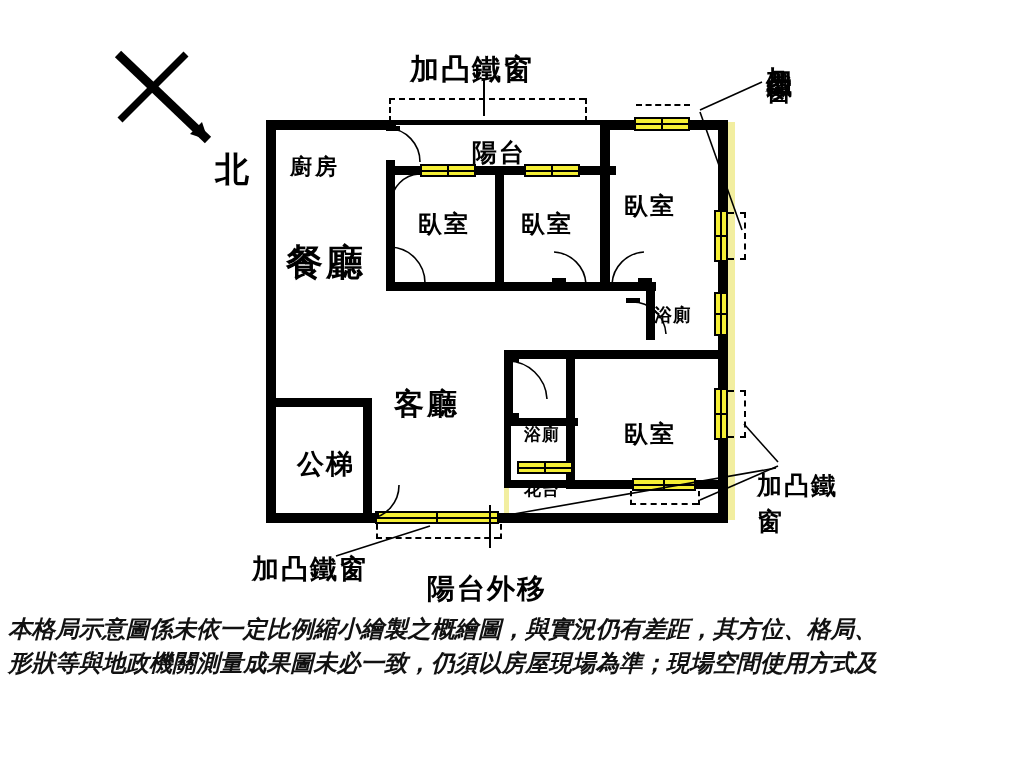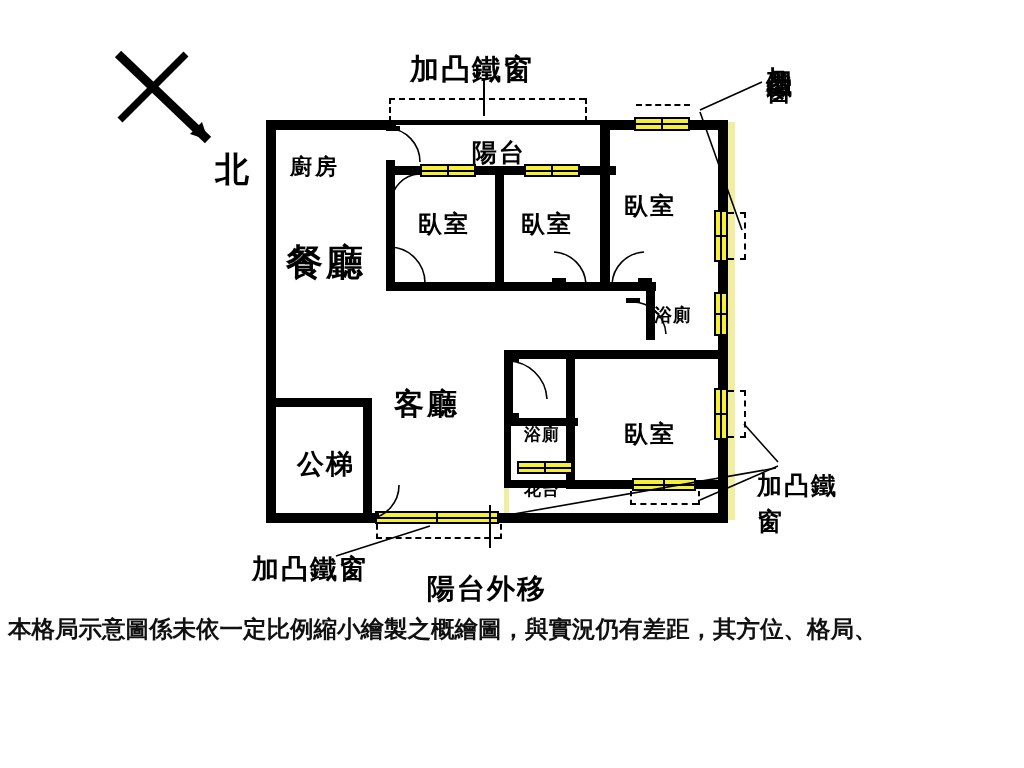--- a/index.html
+++ b/index.html
@@ -31,21 +31,21 @@
   #wm-text{position:absolute;left:60px;top:2px;font-size:74px;font-weight:700;color:#9c9c9c;
            font-family:"DejaVu Serif","Liberation Serif",serif;letter-spacing:2px;line-height:1;}
   #wm-logo{position:absolute;left:0px;top:0px;width:62px;height:62px;background:#9c9c9c;}
   #wm-fine{position:absolute;left:2px;top:72px;font-size:12.5px;color:#cfcfcf;letter-spacing:2.6px;white-space:nowrap;
            font-family:"DejaVu Sans","Liberation Sans",sans-serif;}
 
   
   #disclaimer{position:absolute;left:8px;top:612px;width:1010px;
               font-family:"DejaVu Serif","Liberation Serif",serif;font-weight:700;font-size:23.5px;
               line-height:34px;color:#111;letter-spacing:0px;}
-  #disclaimer div{white-space:nowrap;}
+  #disclaimer div{white-space:nowrap;font-style:italic;}
 </style>
 </head>
 <body>
 
 <div id="stage">
 
   <div id="north-arrow">
     <svg width="120" height="115" viewBox="0 0 120 115">
       <line x1="6" y1="6" x2="96" y2="92" stroke="#000" stroke-width="9"></line>
       <polygon points="96,92 78,86 90,74" fill="#000"></polygon>
@@ -254,15 +254,16 @@
               font-family:'DejaVu Serif','Liberation Serif',serif;font-weight:700;letter-spacing:2px;">
     <span>加凸鐵窗</span>
   </div>
 
   <div class="lbl" style="left:252px;top:551px;font-size:27px;letter-spacing:2px;">加凸鐵窗</div>
 
   <div class="lbl" style="left:427px;top:570px;font-size:28px;letter-spacing:2px;">陽台外移</div>
 
   <div id="disclaimer">
     <div>本格局示意圖係未依一定比例縮小繪製之概繪圖，與實況仍有差距，其方位、格局、</div>
+    <div>形狀等與地政機關測量成果圖未必一致，仍須以房屋現場為準；現場空間使用方式及</div>
   </div>
 
 </div>
 
 </body></html>

